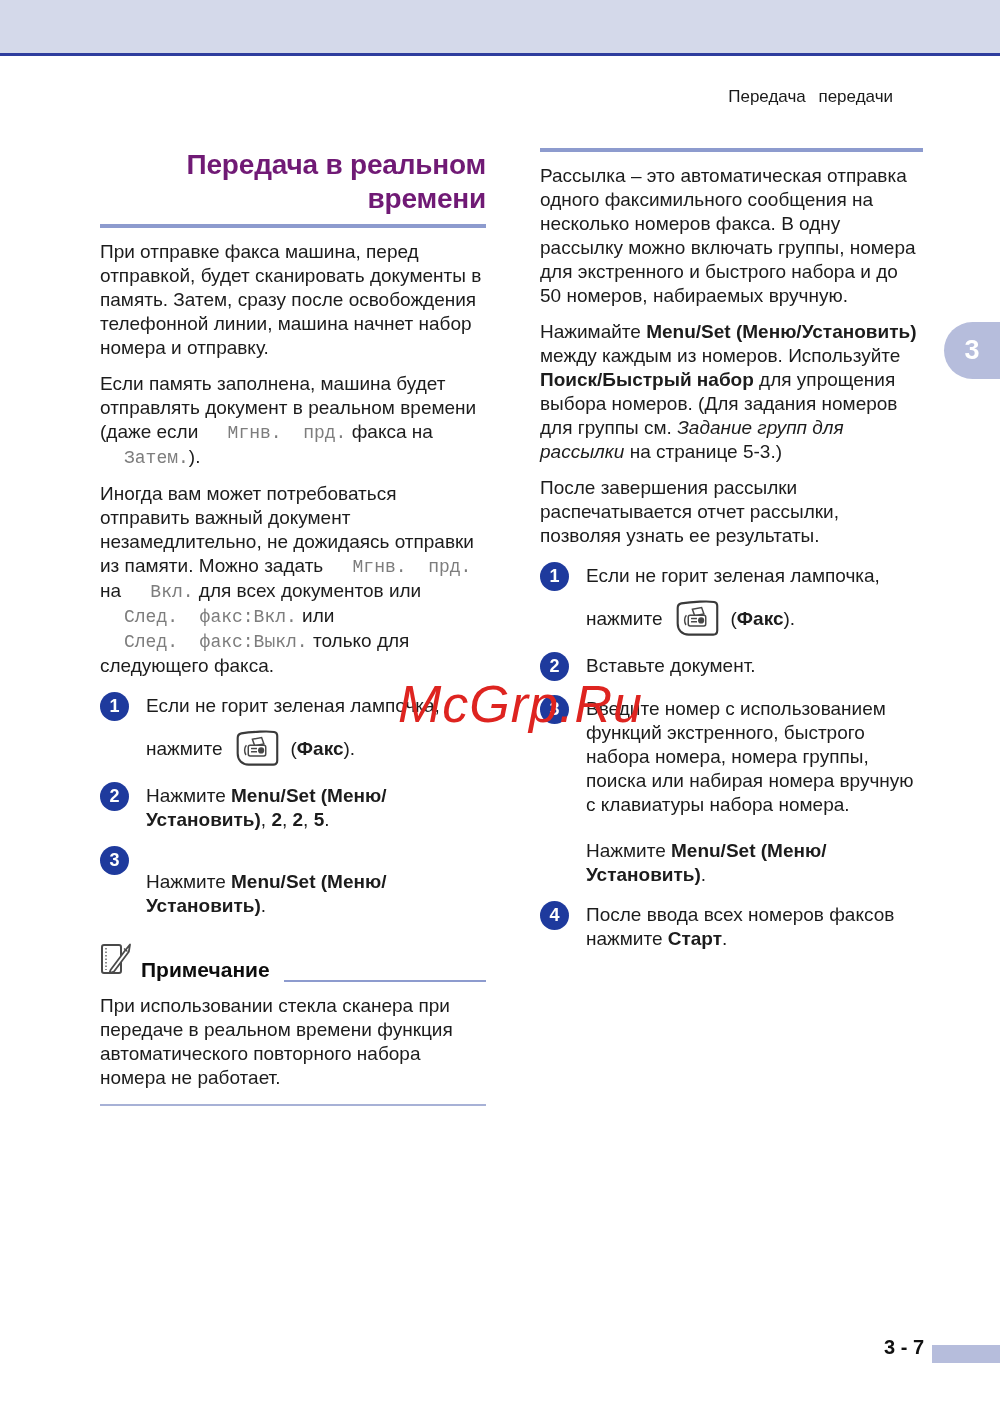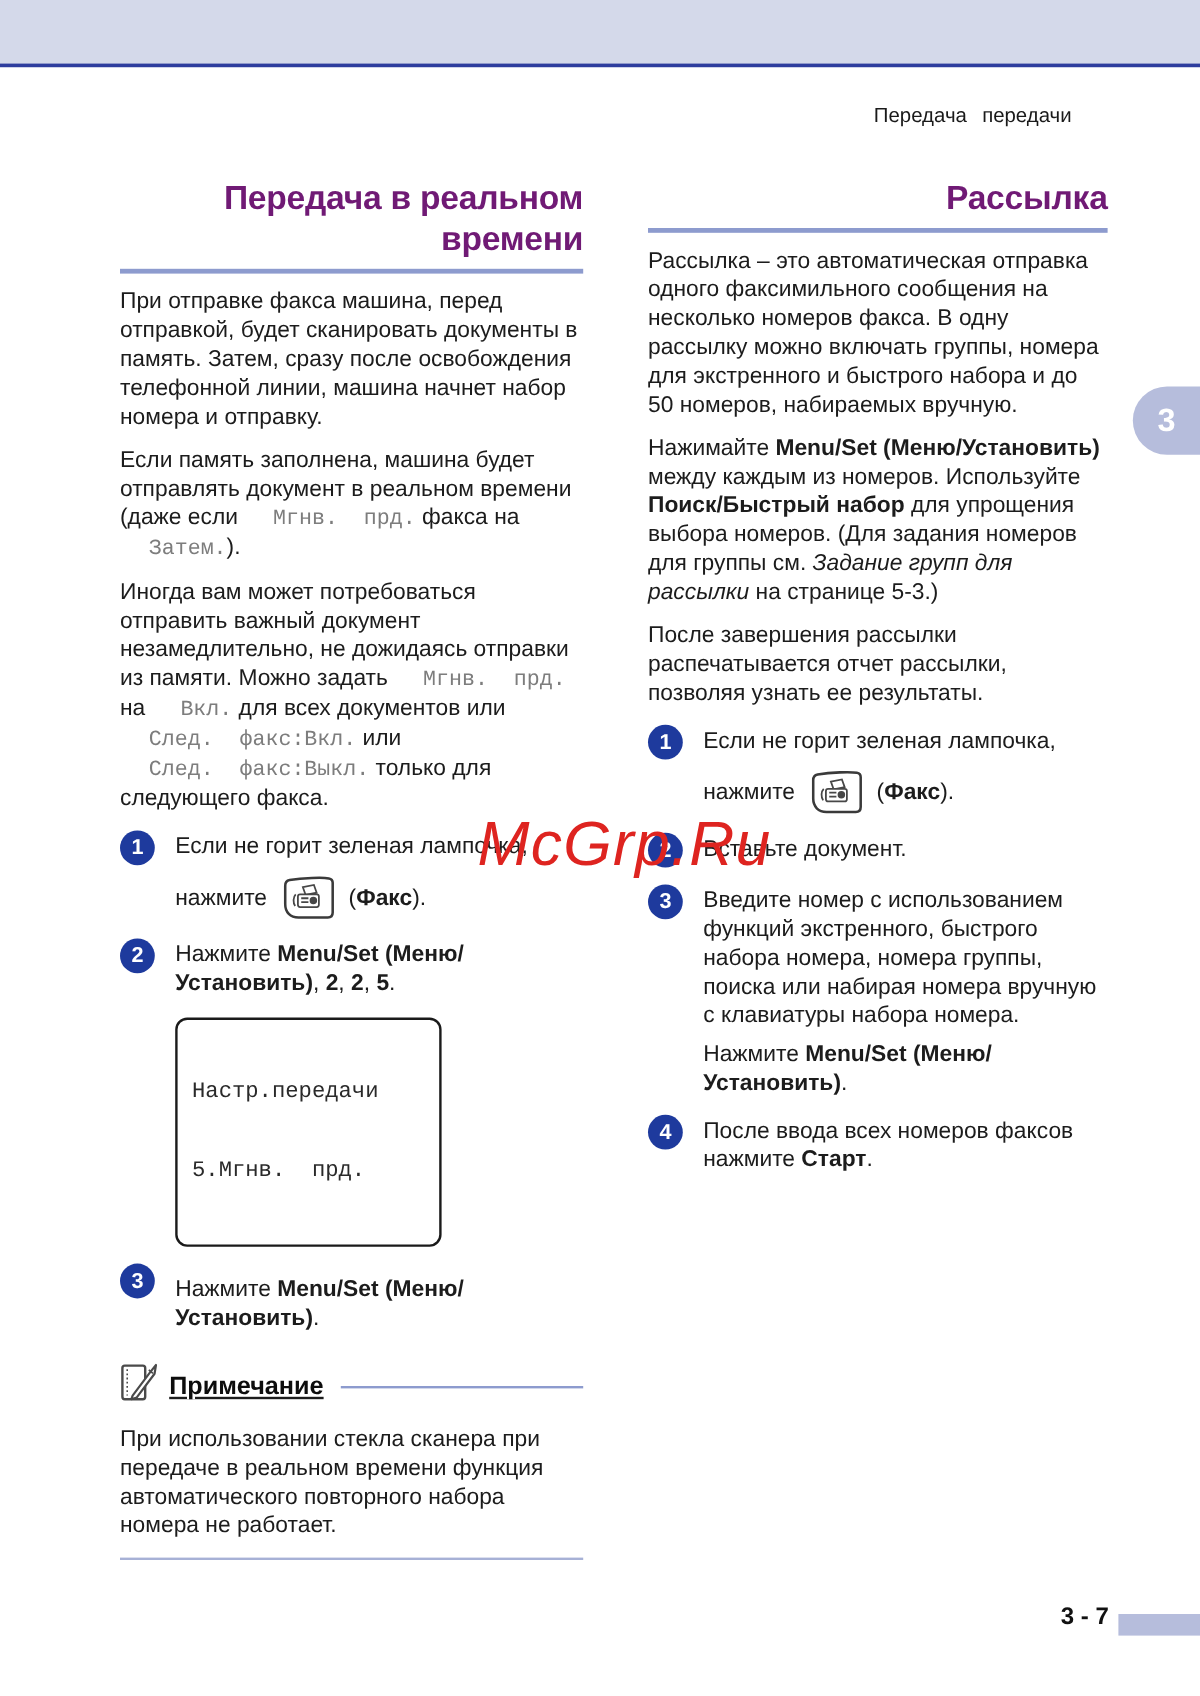--- a/index.html
+++ b/index.html
@@ -24,25 +24,25 @@
   .run-b{font-weight:bold;}
   .run-i{font-style:italic;}
   .run-m{font-family:"Liberation Mono",monospace;color:var(--mono-text);font-size:18px;white-space:pre;padding-left:24px;}
   .step{display:flex;margin-top:16px;}
   .badge{flex:0 0 29px;width:29px;height:29px;border-radius:50%;background:var(--step-circle);
     color:#fff;font-size:18px;font-weight:bold;display:flex;align-items:center;justify-content:center;
     margin-right:17px;margin-top:-2px;}
   .step-body{font-size:19px;line-height:24px;flex:1;}
   .fax-line{display:flex;align-items:center;gap:11px;margin-top:12px;}
   .fax-icon svg{display:block;}
-  .second-block{margin-top:8px;}
+  .second-block{margin-top:22px;}
   .lcd{box-sizing:border-box;width:222px;margin:16px 0 4px 46px;border:2px solid #1a1a1a;border-radius:10px;
     padding:5px 12px 6px 12px;font-family:"Liberation Mono",monospace;font-size:18.5px;line-height:22px;
     color:#2a2a2a;white-space:pre;}
-  .note-head{display:flex;align-items:center;margin-top:24px;margin-bottom:12px;text-decoration:underline;}
+  .note-head{display:flex;align-items:flex-end;margin-top:24px;margin-bottom:12px;}
   .note-icon{flex:0 0 auto;margin-right:9px;}
   .note-title{font-size:21px;font-weight:bold;color:#0d0d0d;margin-right:14px;white-space:nowrap;}
   .note-rule{flex:1;height:2px;background:var(--heading-rule);}
   .note-bottom{height:2px;background:#a7b1d6;margin-top:14px;}
   .watermark{position:absolute;left:398px;top:674px;font-size:52px;font-style:italic;
     color:var(--watermark);letter-spacing:1px;z-index:10;}
   .tab3{position:absolute;right:0;top:322px;width:56px;height:57px;background:var(--side-tab);
     border-radius:29px 0 0 29px;color:#fff;font-size:27px;font-weight:bold;
     display:flex;align-items:center;justify-content:center;}
   .pageno{position:absolute;top:1336px;left:884px;font-size:20px;font-weight:bold;color:#111;}
@@ -83,24 +83,20 @@
         <span><span class="run-r">(</span><span class="run-b">Факс</span><span class="run-r">).</span></span>
       </div>
     </div>
   </div>
 
   <div class="step">
     <div class="badge">2</div>
     <div class="step-body"><span class="run-r">Нажмите </span><span class="run-b">Menu/Set (Меню/Установить)</span><span class="run-r">, </span><span class="run-b">2</span><span class="run-r">, </span><span class="run-b">2</span><span class="run-r">, </span><span class="run-b">5</span><span class="run-r">.</span></div>
   </div>
 
-  <div class="lcd">
-    <div>Настр.передачи</div>
-    <div>5.Мгнв.  прд.</div>
-  </div>
 
   <div class="step">
     <div class="badge">3</div>
     <div class="step-body">
       <div class="second-block"><span class="run-r">Нажмите </span><span class="run-b">Menu/Set (Меню/Установить)</span><span class="run-r">.</span></div>
     </div>
   </div>
 
   <div class="note-head">
     <span class="note-icon">
@@ -112,21 +108,20 @@
       </svg>
     </span>
     <span class="note-title">Примечание</span>
     <span class="note-rule"></span>
   </div>
   <p class="body">При использовании стекла сканера при передаче в реальном времени функция автоматического повторного набора номера не работает.</p>
   <div class="note-bottom"></div>
 </div>
 
 <div class="col col-right">
-  <h1 class="section-title">Рассылка</h1>
   <div class="heading-rule"></div>
   <p class="body">Рассылка – это автоматическая отправка одного факсимильного сообщения на несколько номеров факса. В одну рассылку можно включать группы, номера для экстренного и быстрого набора и до 50 номеров, набираемых вручную.</p>
   <p class="body"><span class="run-r">Нажимайте </span><span class="run-b">Menu/Set (Меню/Установить)</span><span class="run-r"> между каждым из номеров. Используйте </span><span class="run-b">Поиск/Быстрый набор</span><span class="run-r"> для упрощения выбора номеров. (Для задания номеров для группы см. </span><span class="run-i">Задание групп для рассылки</span><span class="run-r"> на странице 5-3.)</span></p>
   <p class="body">После завершения рассылки распечатывается отчет рассылки, позволяя узнать ее результаты.</p>
 
   <div class="step">
     <div class="badge">1</div>
     <div class="step-body">
       <div>Если не горит зеленая лампочка,</div>
       <div class="fax-line">

